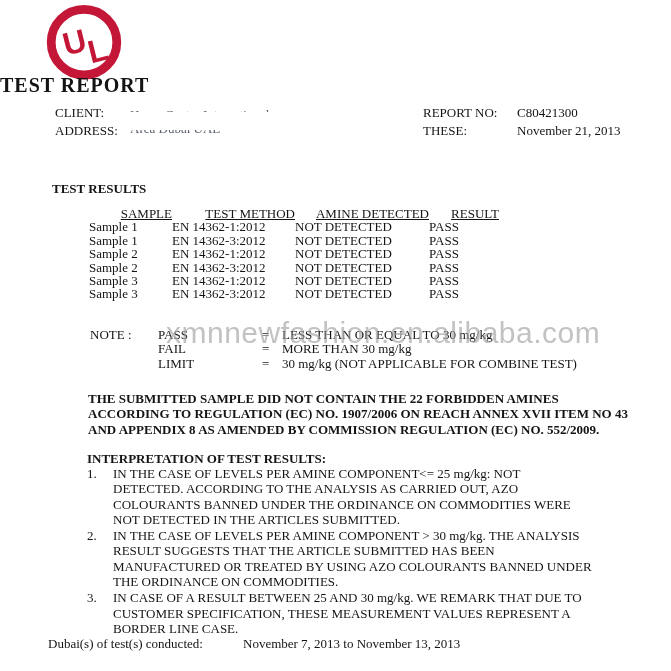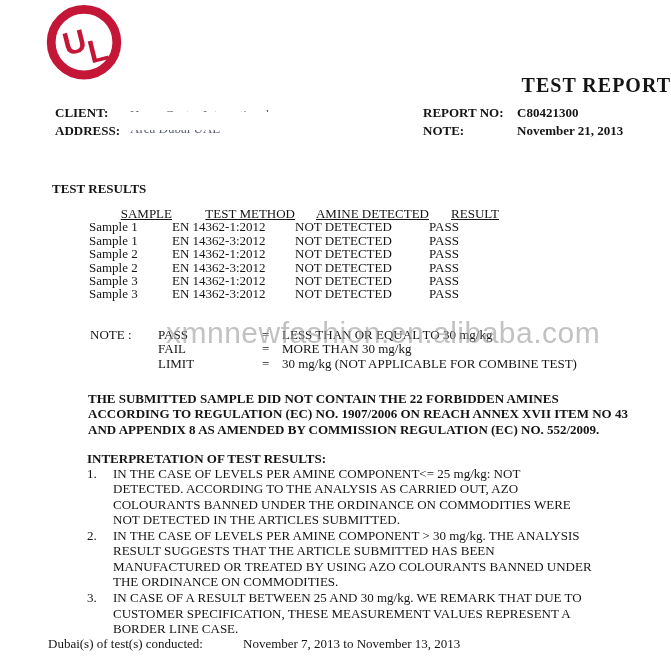--- a/index.html
+++ b/index.html
@@ -9,24 +9,24 @@
     background:#ffffff;
     font-family:"Liberation Serif", serif;
     color:#141414;
     overflow:hidden;
   }
   
   .logo{position:absolute;left:44px;top:2px;width:80px;height:82px;}
   
   .title{
     position:absolute;left:0;top:74px;width:671px;
-    text-align:right;font-size:20px;font-weight:bold;letter-spacing:1px;
-  }
-  
-  .hlabel,.hvalue{position:absolute;font-size:13px;white-space:nowrap;font-weight:bold;}
+    text-align:left;font-size:20px;font-weight:bold;letter-spacing:1px;
+  }
+  
+  .hlabel,.hvalue{position:absolute;font-size:13px;white-space:nowrap;}
   .client-label{left:55px;top:105px;}
   .address-label{left:55px;top:123px;}
   .report-label{left:423px;top:105px;}
   .report-value{left:517px;top:105px;}
   .date-label{left:423px;top:123px;}
   .date-value{left:517px;top:123px;}
   
   .erased-clip{position:absolute;overflow:hidden;left:130px;}
   .erased-clip span{
     display:block;font-size:13px;white-space:nowrap;
@@ -103,21 +103,21 @@
   </div>
 
   <div class="hlabel address-label">ADDRESS:</div>
   <div class="erased-clip address-clip">
     <span>Area Dubai UAE</span>
   </div>
 
   <div class="hlabel report-label">REPORT NO:</div>
   <div class="hvalue report-value">C80421300</div>
 
-  <div class="hlabel date-label">NOTE:</div>
+  <div class="hlabel date-label">THESE:</div>
   <div class="hvalue date-value">November 21, 2013</div>
 
   <div class="results-heading">TEST RESULTS</div>
 
   <table class="results-table">
     <thead>
       <tr>
         <th class="col-sample">SAMPLE</th>
         <th class="col-method">TEST METHOD</th>
         <th class="col-amine">AMINE DETECTED</th>

